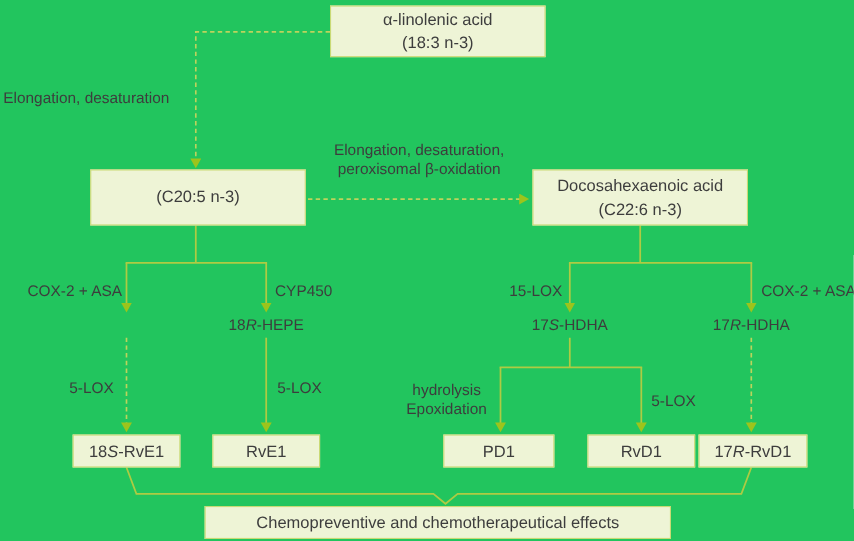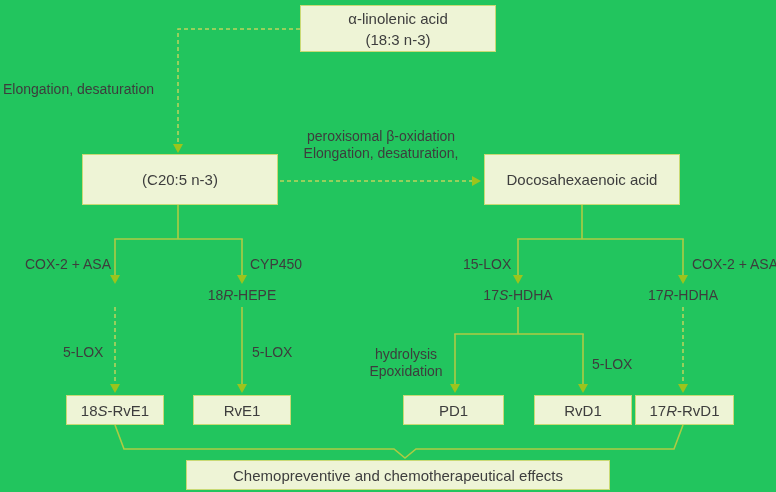--- a/index.html
+++ b/index.html
@@ -85,20 +85,21 @@
     <div>α-linolenic acid</div>
     <div>(18:3 n-3)</div>
   </div>
 
   <div class="box" style="left:82px; top:154px; width:196px; height:51px;">
     <div>(C20:5 n-3)</div>
   </div>
 
   <div class="box" style="left:484px; top:154px; width:196px; height:51px;">
     <div>Docosahexaenoic acid</div>
+    <div>(C22:6 n-3)</div>
   </div>
 
   <div class="box sm" style="left:66px; top:395px; width:98px; height:30px;">
     <div><span>18</span><i>S</i><span>-RvE1</span></div>
   </div>
 
   <div class="box sm" style="left:193px; top:395px; width:98px; height:30px;">
     <div>RvE1</div>
   </div>
 
@@ -114,22 +115,22 @@
     <div><span>17</span><i>R</i><span>-RvD1</span></div>
   </div>
 
   <div class="box sm" style="left:186px; top:460px; width:424px; height:30px;">
     <div>Chemopreventive and chemotherapeutical effects</div>
   </div>
 
   <div class="lbl" style="left:3px; top:81px;">Elongation, desaturation</div>
 
   <div class="lbl center" style="left:294px; top:128px; width:174px;">
+    <div>Elongation, desaturation,</div>
     <div>peroxisomal β-oxidation</div>
-    <div>Elongation, desaturation,</div>
   </div>
 
   <div class="lbl" style="left:25px; top:256px;">COX-2 + ASA</div>
 
   <div class="lbl" style="left:250px; top:256px;">CYP450</div>
 
   <div class="lbl" style="left:463px; top:256px;">15-LOX</div>
 
   <div class="lbl" style="left:692px; top:256px;">COX-2 + ASA</div>
 

